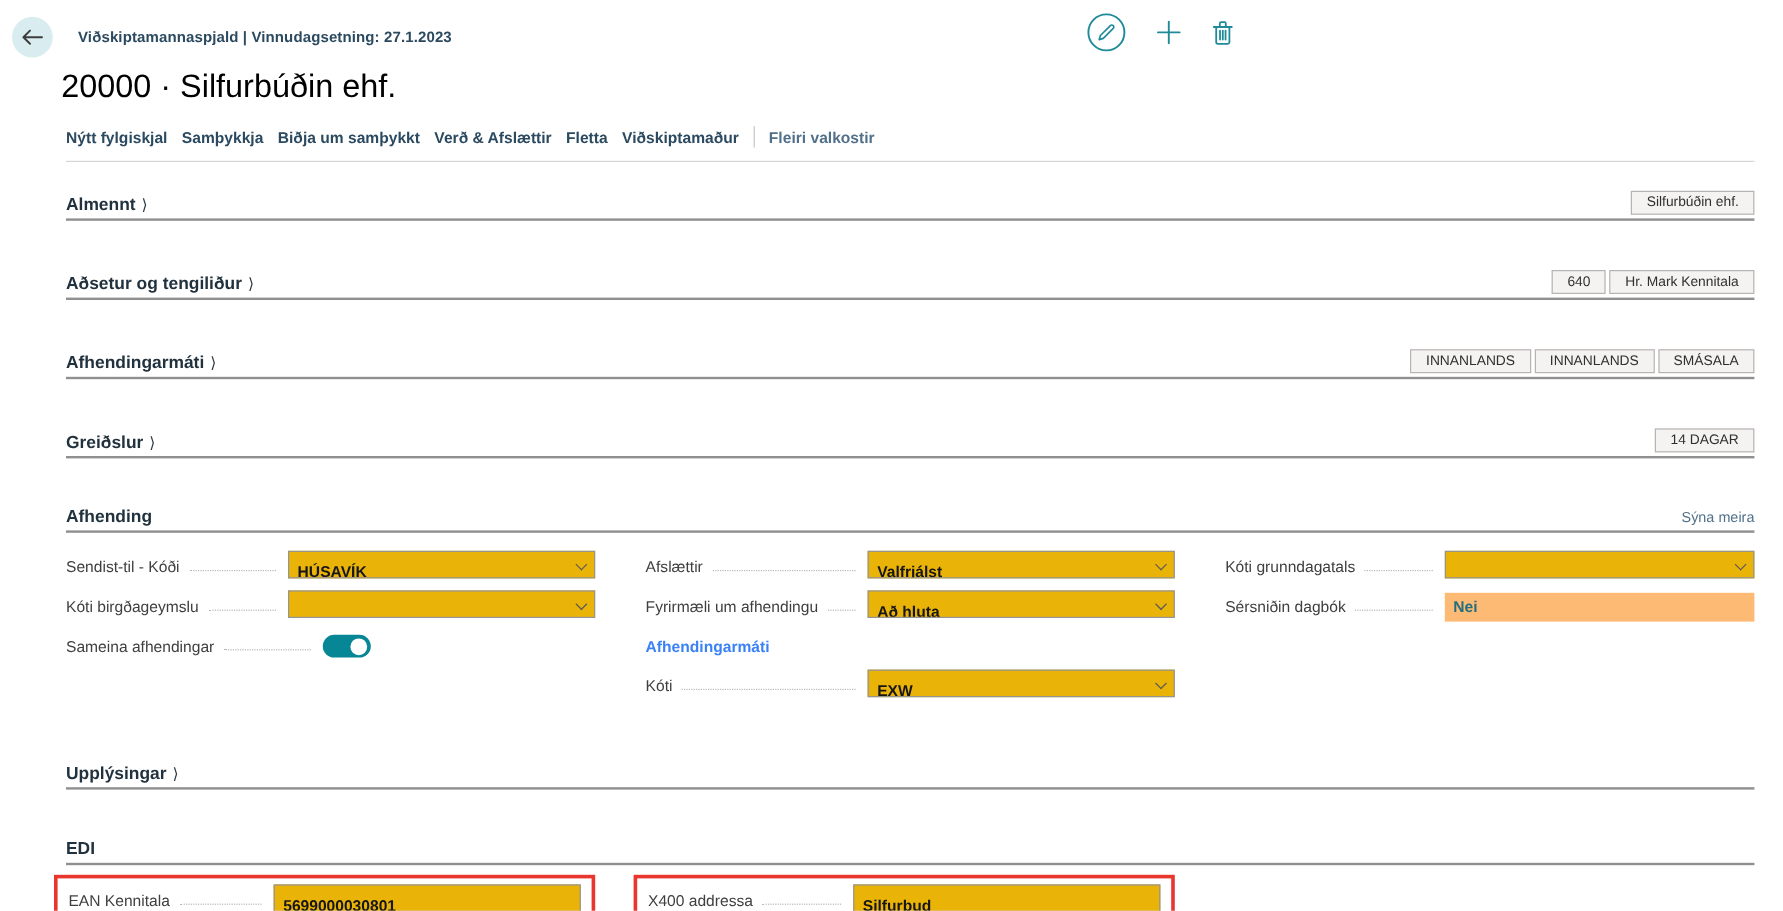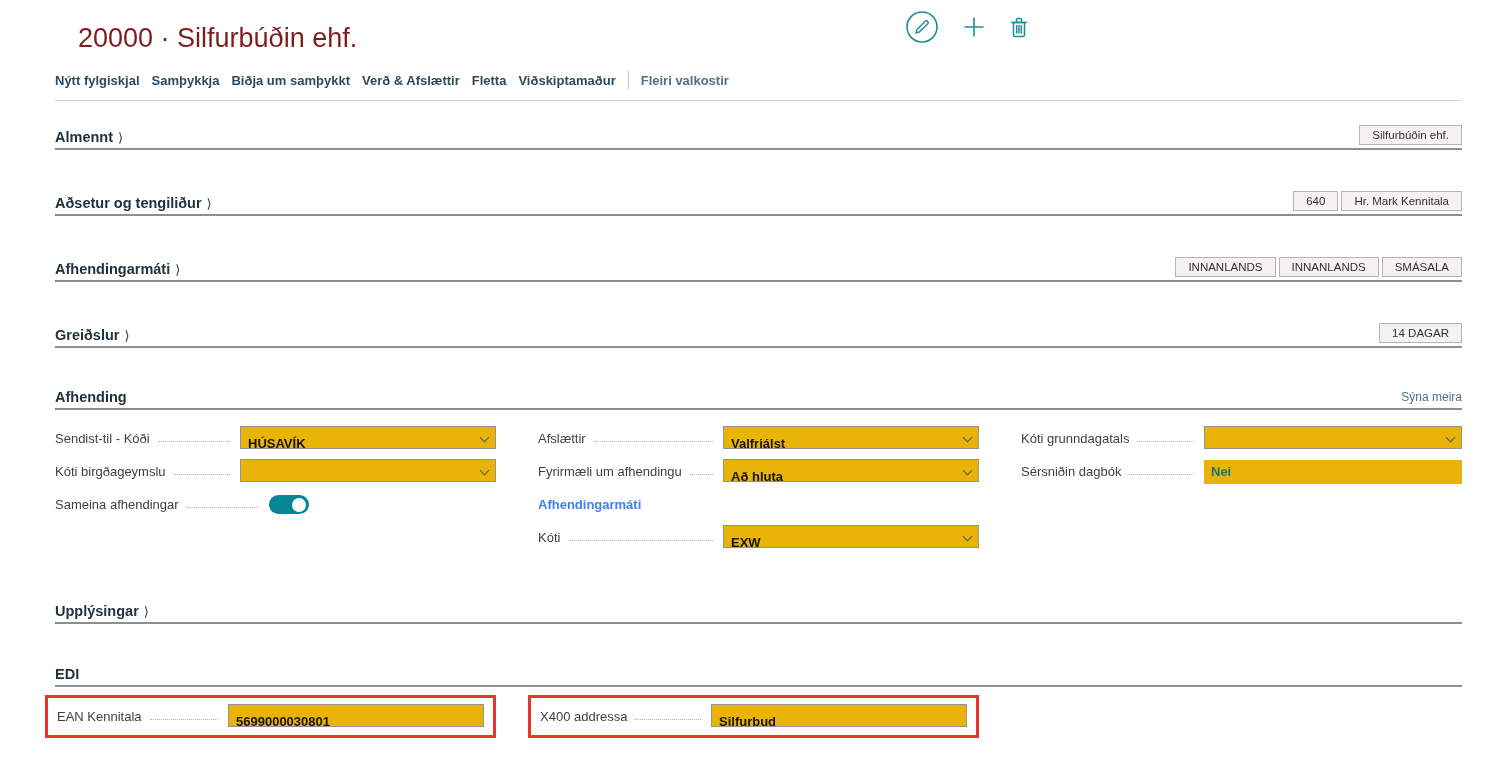--- a/index.html
+++ b/index.html
@@ -10,21 +10,21 @@
 
   
   .topbar { display:flex; align-items:center; height:34px; padding-left:10px; }
   .back-btn { width:34px; height:34px; border-radius:50%; background:#d9edf0;
     display:flex; align-items:center; justify-content:center; cursor:pointer; flex:0 0 auto; }
   .breadcrumb { margin-left:21px; font-size:12.5px; font-weight:700; color:#2b4a60; letter-spacing:.1px; }
   .top-icons { position:absolute; left:905px; top:10px; display:flex; align-items:center; gap:24px; }
   .icon-btn { cursor:pointer; display:flex; align-items:center; justify-content:center; }
 
   
-  .page-title { margin:9px 0 0 78px; font-size:27px; font-weight:400; color:#7f1d1d; }
+  .page-title { margin:9px 0 0 51px; font-size:27px; font-weight:400; color:#000000; }
 
   
   .menubar { display:flex; align-items:center; gap:12px; margin:17px 0 0 55px;
     padding-bottom:11px; border-bottom:1px solid #d8d6d4; font-size:13px; font-weight:700; color:#2b4a60; }
   .menubar .mitem { cursor:pointer; white-space:nowrap; }
   .menubar .vsep { width:1px; height:18px; background:#c8c6c4; }
   .menubar .more { color:#51708a; font-weight:700; cursor:pointer; }
 
   
   .section-head { display:flex; align-items:flex-end; margin-left:55px;
@@ -48,41 +48,49 @@
   .flabel { font-size:13px; color:#3f3f3f; white-space:nowrap; }
   .leader { flex:1; border-bottom:1px dotted #b9b7b5; height:60%; margin:0 10px 7px 8px; min-width:12px; }
   .control { position:relative; width:256px; flex:0 0 auto; }
   .control input { width:100%; height:23px; border:1px solid #949494; background:#eab308;
     font-family:"Liberation Sans", sans-serif; font-size:13px; font-weight:700; color:#161616;
     padding:12px 22px 0 7px; outline:none; }
   .control.plain input { padding-right:7px; }
   .combo-chev { position:absolute; right:7px; top:8px; width:8px; height:8px; pointer-events:none; }
   .combo-chev::before { content:""; position:absolute; left:0; top:0; width:6px; height:6px;
     border-right:1.5px solid #5a5a5a; border-bottom:1.5px solid #5a5a5a; transform:rotate(45deg); }
-  .disabled-field { width:256px; height:23px; background:#eab308; display:flex; align-items:center;
+  .disabled-field { width:256px; height:23px; background:#fdba74; display:flex; align-items:center;
     padding:12px 7px; font-size:13px; font-weight:700; color:#256e7d; }
   .group-label { font-size:13px; font-weight:700; color:#3b82f6; height:23px;
     display:flex; align-items:center; margin-bottom:10px; }
 
   
   .toggle { width:40px; height:19px; border-radius:10px; background:#078795; position:relative; cursor:pointer; }
   .toggle .knob { position:absolute; right:3px; top:2.5px; width:14px; height:14px;
     border-radius:50%; background:#ffffff; }
 
   
   .red-wrap { border:3px solid #e8362e; padding:7px 9px 7px 9px; margin:-10px 0 0 -10px; }
   .red-wrap .frow { margin-bottom:0; }
 
   svg { display:block; }
 </style>
 </head>
 <body>
 
 <div class="page">
 
+  <div class="topbar">
+    <div class="back-btn">
+      <svg width="18" height="14" viewBox="0 0 18 14">
+        <path d="M17 7 H2 M7 1.5 L1.5 7 L7 12.5" stroke="#3d3d3d" stroke-width="1.6" fill="none" stroke-linecap="round" stroke-linejoin="round"></path>
+      </svg>
+    </div>
+    <div class="breadcrumb">Viðskiptamannaspjald | Vinnudagsetning: 27.1.2023</div>
+  </div>
 
   <div class="top-icons">
     <div class="icon-btn">
       <svg width="34" height="34" viewBox="0 0 34 34">
         <circle cx="17" cy="17" r="15" fill="none" stroke="#1f8b99" stroke-width="1.6"></circle>
         <path d="M11 23 L12 19.6 L20.3 11.3 a1.6 1.6 0 0 1 2.3 0 l0.1 0.1 a1.6 1.6 0 0 1 0 2.3 L14.4 22 Z" fill="none" stroke="#1f8b99" stroke-width="1.4" stroke-linejoin="round"></path>
       </svg>
     </div>
     <div class="icon-btn">
       <svg width="22" height="22" viewBox="0 0 22 22">

